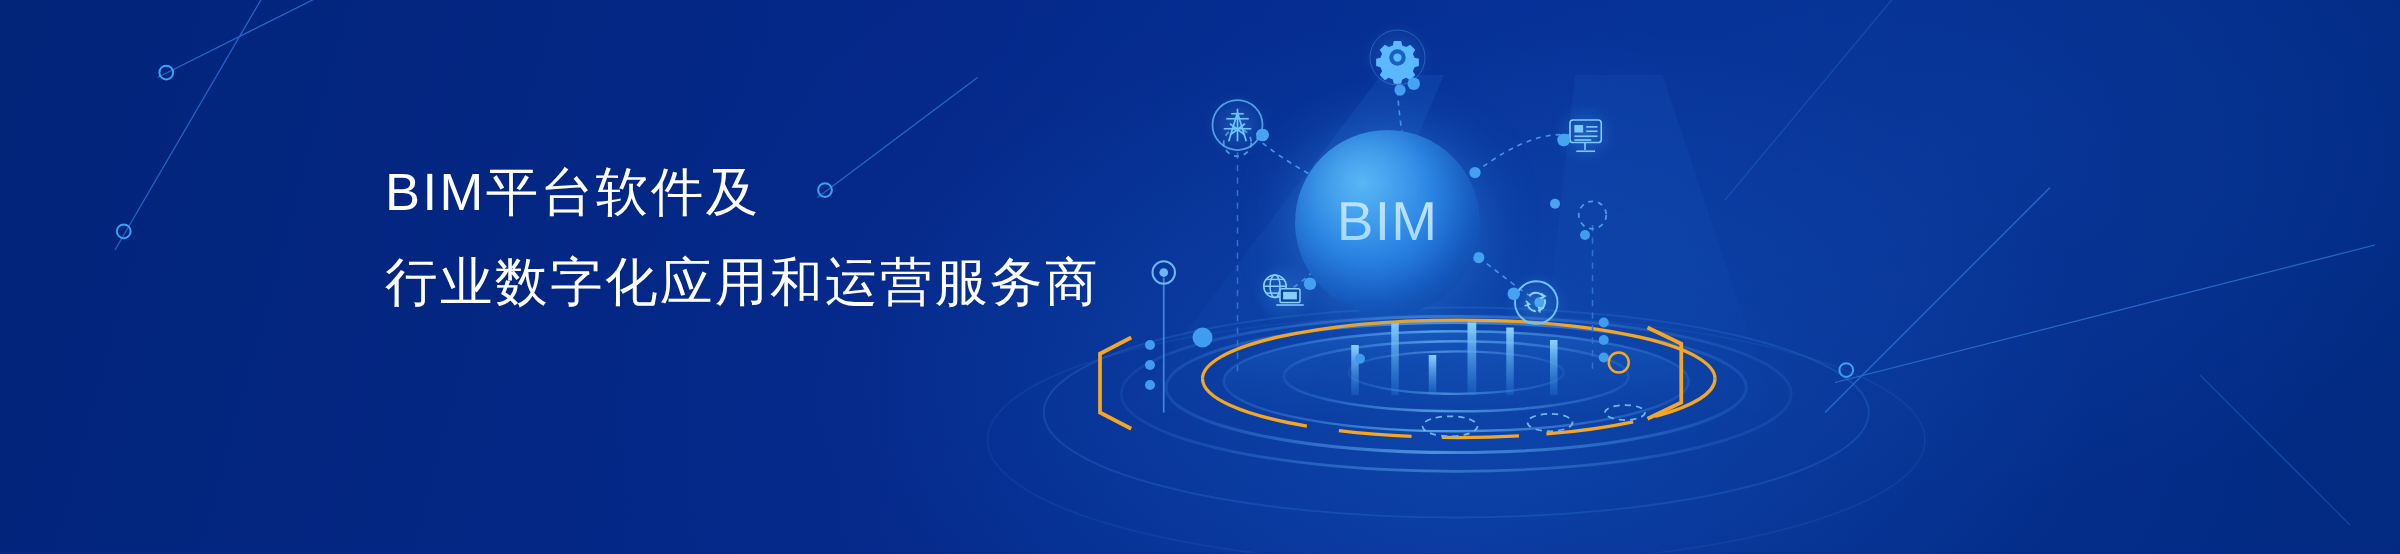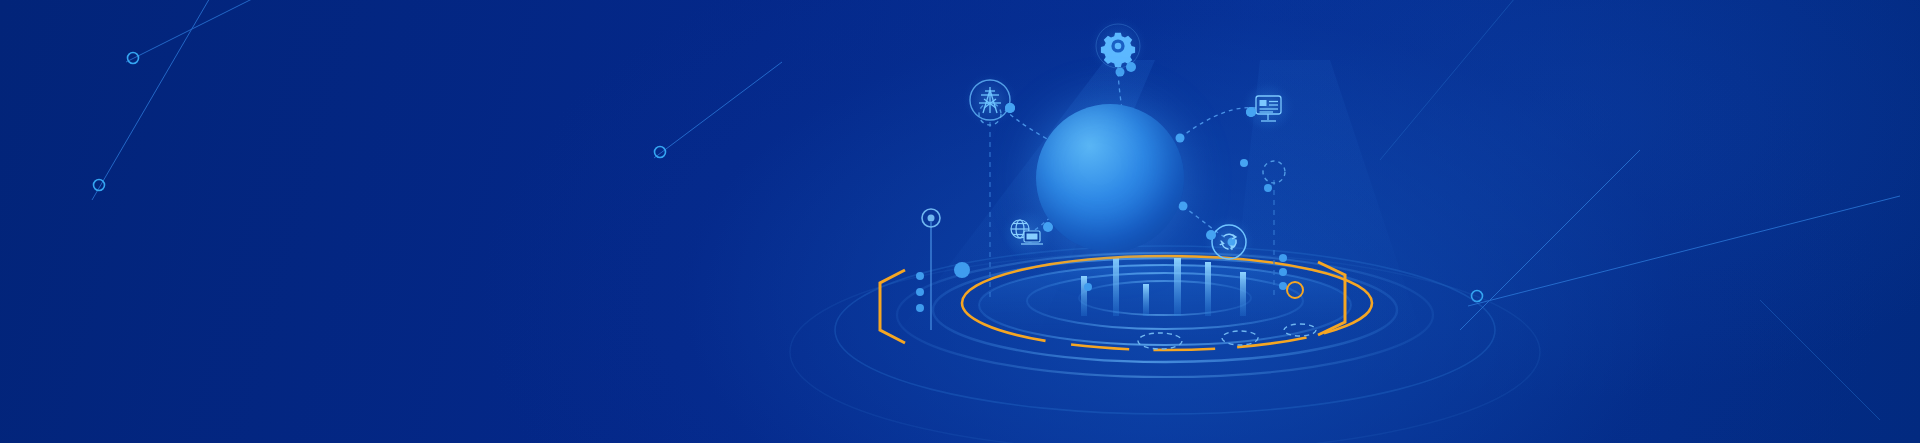--- a/index.html
+++ b/index.html
@@ -79,20 +79,24 @@
       <circle cx="99" cy="185" r="5.5"></circle>
       <circle cx="660" cy="152" r="5.5"></circle>
       <circle cx="1477" cy="296" r="5.5"></circle>
     </g>
     <g stroke="#1f62c0" stroke-width="1" fill="none" opacity="0.55">
       <line x1="1530" y1="-20" x2="1380" y2="160"></line>
       <line x1="1880" y1="420" x2="1760" y2="300"></line>
     </g>
   </svg>
 
+  <div class="headline">
+    <div class="line">BIM平台软件及</div>
+    <div class="line">行业数字化应用和运营服务商</div>
+  </div>
 
   <svg width="1920" height="443" style="position:absolute;left:0;top:0;">
     <defs>
       <linearGradient id="beam" x1="0" y1="0" x2="0" y2="1">
         <stop offset="0%" stop-color="#2b7ae0" stop-opacity="0.30"></stop>
         <stop offset="100%" stop-color="#2b7ae0" stop-opacity="0.02"></stop>
       </linearGradient>
       <linearGradient id="ringGrad" x1="0" y1="0" x2="1" y2="0">
         <stop offset="0%" stop-color="#3d8fe8" stop-opacity="0.25"></stop>
         <stop offset="45%" stop-color="#6fc0ff" stop-opacity="0.85"></stop>
@@ -282,14 +286,15 @@
         <path d="M 1233,235 l 3,2 -3.4,1.6" stroke-width="1.3"></path>
         <path d="M 1232,249.5 l -1,-3.4 3.6,0.4" stroke-width="1.3"></path>
         <path d="M 1221,241 l 2.6,2.4 -3.4,1.2" stroke-width="1.3"></path>
       </g>
       <circle cx="1211" cy="235" r="5" fill="#46a4f2"></circle>
     </g>
 
   </svg>
 
   <div class="sphere"></div>
+  <div class="sphere-label">BIM</div>
 
 </div>
 
 </body></html>

